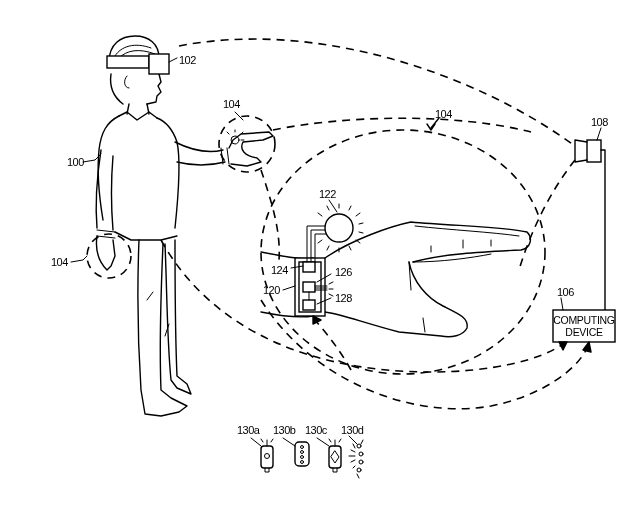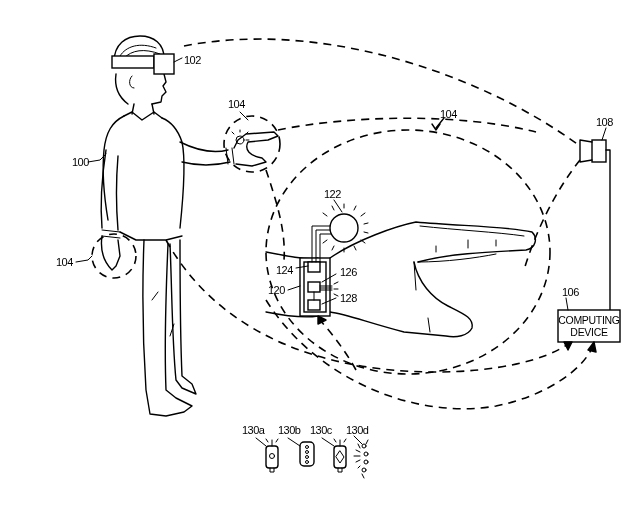--- a/index.html
+++ b/index.html
@@ -1,17 +1,17 @@
 <!DOCTYPE html>
 <html><head>
 <meta charset="utf-8">
 <style>
   html, body { margin: 0; padding: 0; background: #ffffff; }
   body { width: 622px; height: 510px; overflow: hidden; font-family: "Liberation Sans", sans-serif; }
-  #canvas { position: absolute; left: 16px; top: 0; width: 600px; height: 510px; }
+  #canvas { position: absolute; left: 0; top: 0; width: 600px; height: 510px; padding-left: 11px; }
   svg text { font-family: "Liberation Sans", sans-serif; font-size: 11px; fill: #000; }
   .ln { fill: none; stroke: #000; stroke-width: 1.4; stroke-linecap: round; stroke-linejoin: round; }
   .thin { fill: none; stroke: #000; stroke-width: 1; stroke-linecap: round; }
   .dash { fill: none; stroke: #000; stroke-width: 1.6; stroke-dasharray: 8 6; }
   .box { fill: #fff; stroke: #000; stroke-width: 1.4; }
   .lbl { font-size: 11px; letter-spacing: -0.5px; }
   .dev { font-size: 10.5px; letter-spacing: -0.3px; }
 </style>
 </head>
 <body>

